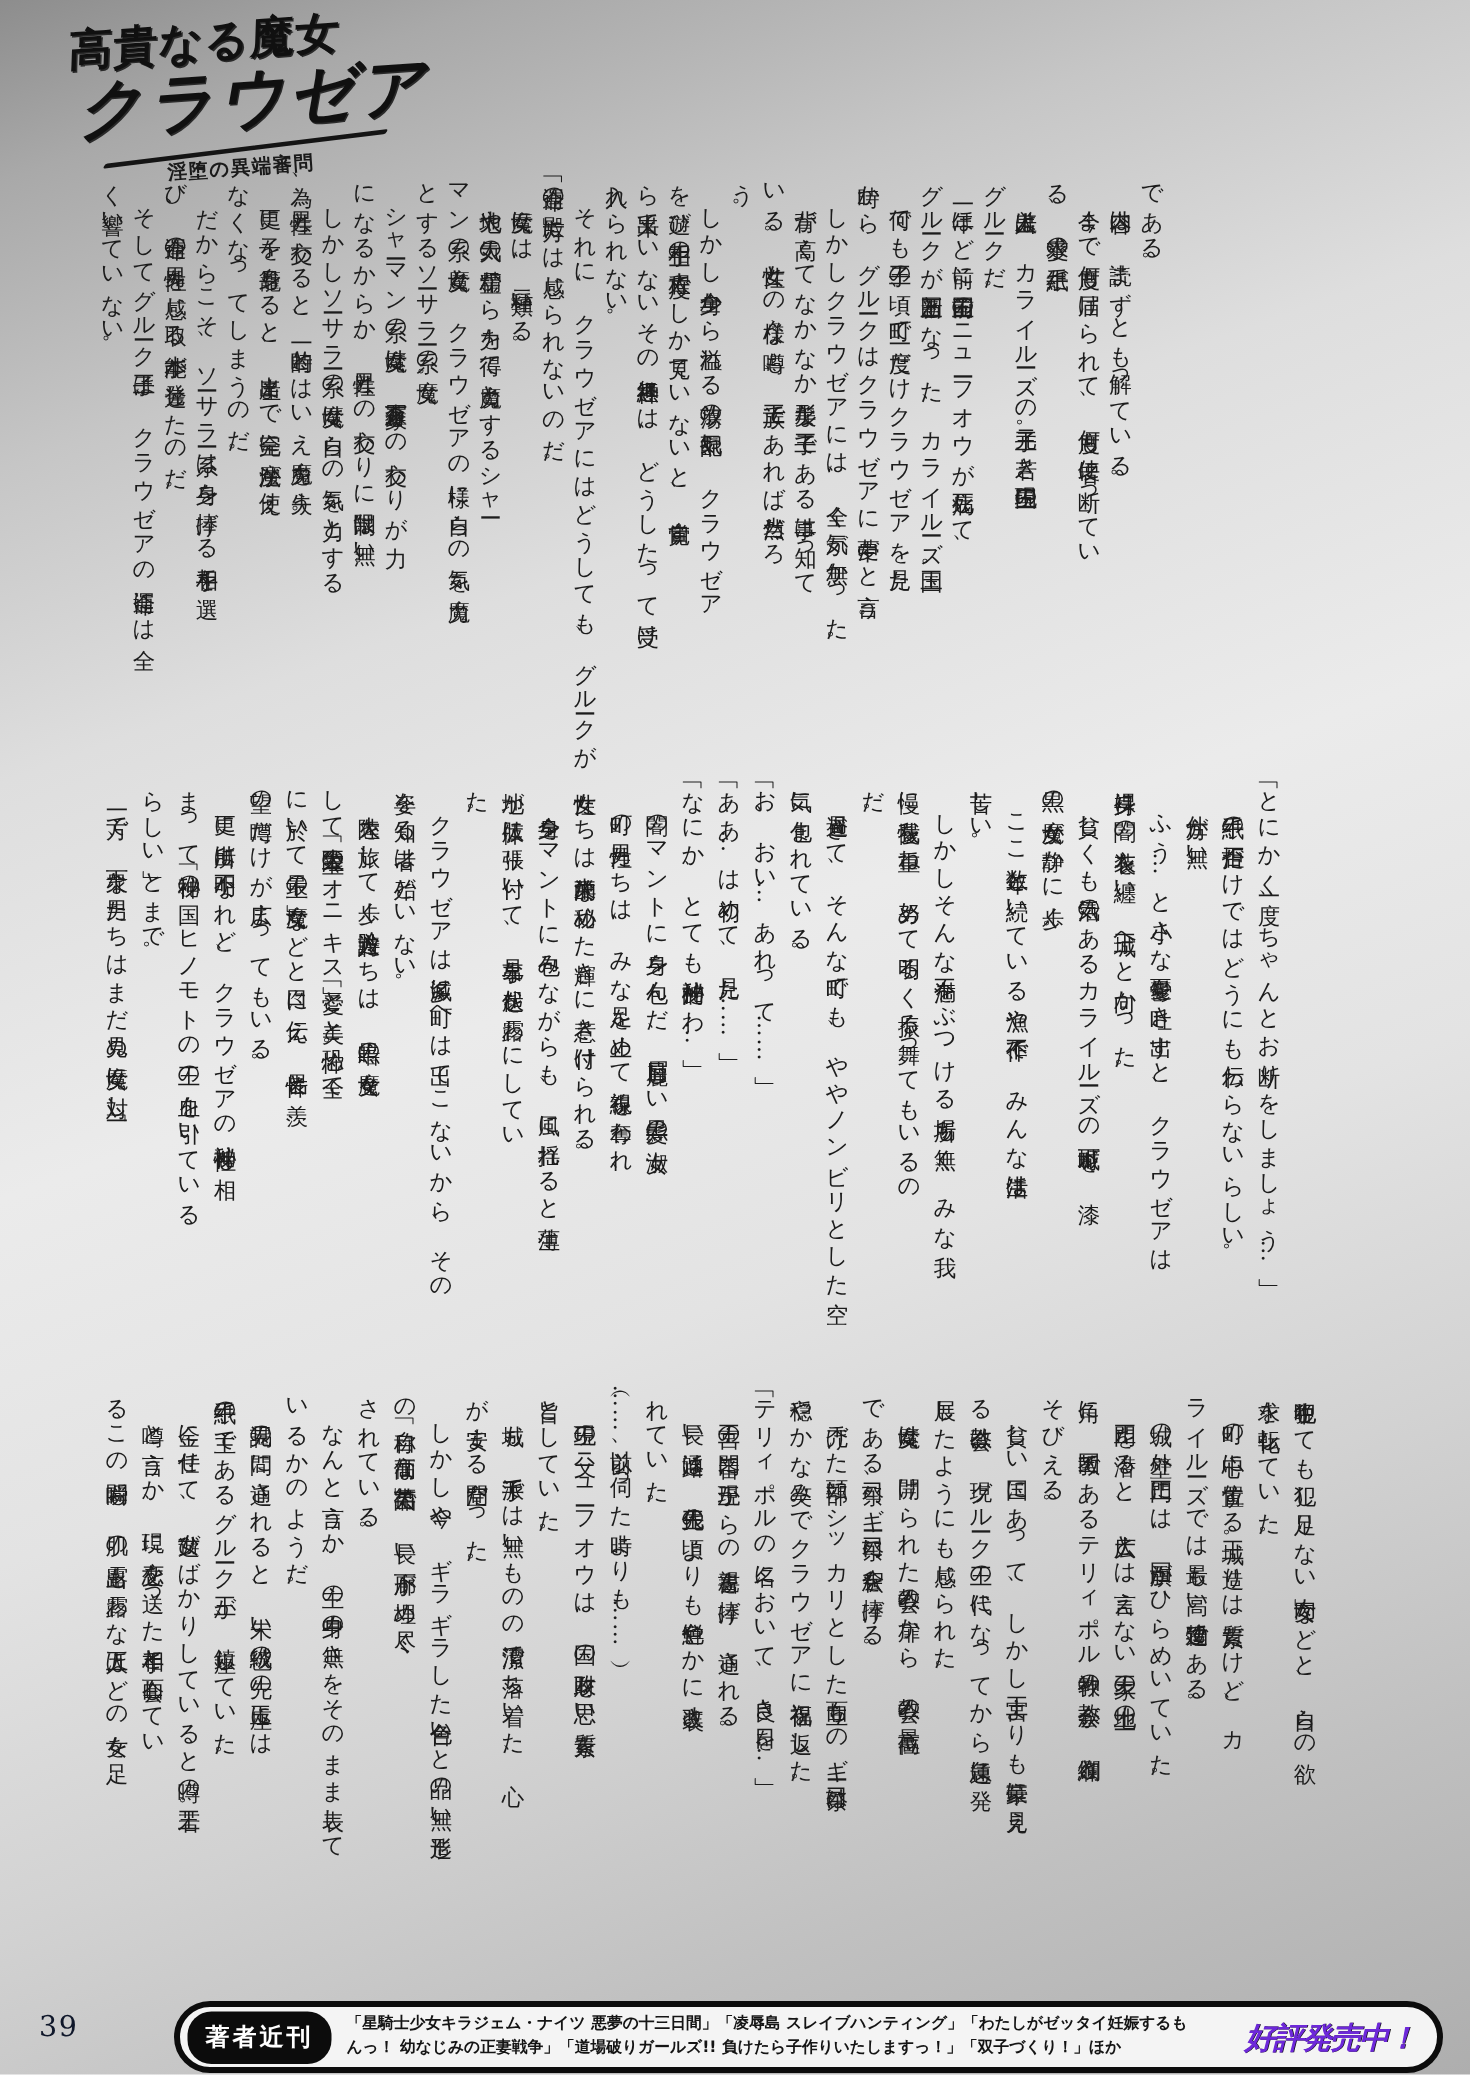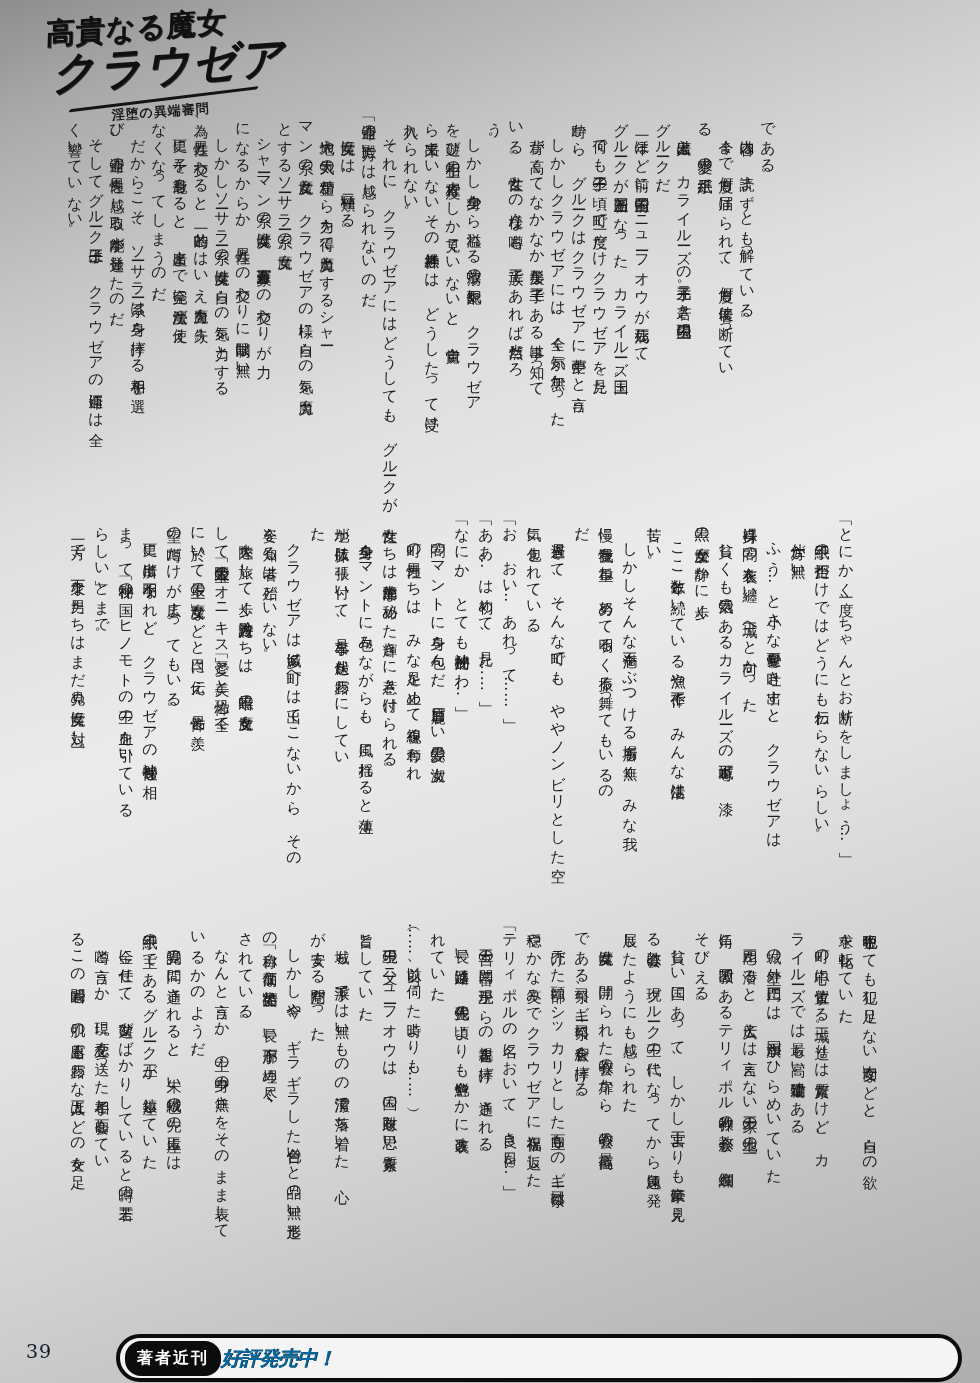--- a/index.html
+++ b/index.html
@@ -85,21 +85,21 @@
   }
   .footer-titles{
     flex:1 1 auto;
     margin:0 8px 0 10px;
     font-size:10.5px;font-weight:bold;color:#141414;
     line-height:1.5;letter-spacing:0;
   }
   .footer-promo{
     flex:0 0 auto;
     font-size:20px;font-weight:900;font-style:italic;
-    color:#0369a1;margin-right:14px;letter-spacing:-1px;
+    color:#6d28d9;margin-right:14px;letter-spacing:-1px;
     white-space:nowrap;
     text-shadow:0.5px 0 0 #0c0c0c;
   }
 </style>
 </head>
 <body>
 
 <div class="logo">
   <div class="logo-line1">高貴なる魔女</div>
   <div class="logo-line2">クラウゼア</div>
@@ -212,14 +212,18 @@
     <p>手紙の主であるグルーク王が、鎮座していた。</p>
     <p>　金に任せて、女遊びばかりしていると噂の若王。</p>
     <p>　噂と言うか、現に恋文を送った相手と面会してい</p>
     <p>るこの瞬間も、肌の露出も露わな五人ほどの女を足</p>
   </div>
 
 <div class="page-number">39</div>
 
 <div class="footer-bar">
   <div class="footer-label">著者近刊</div>
+  <div class="footer-titles">
+    <div>「星騎士少女キラジェム・ナイツ 悪夢の十三日間」「凌辱島 スレイブハンティング」「わたしがゼッタイ妊娠するも</div>
+    <div>んっ！ 幼なじみの正妻戦争」「道場破りガールズ!! 負けたら子作りいたしますっ！」「双子づくり！」ほか</div>
+  </div>
   <div class="footer-promo">好評発売中！</div>
 </div>
 
 </body></html>

